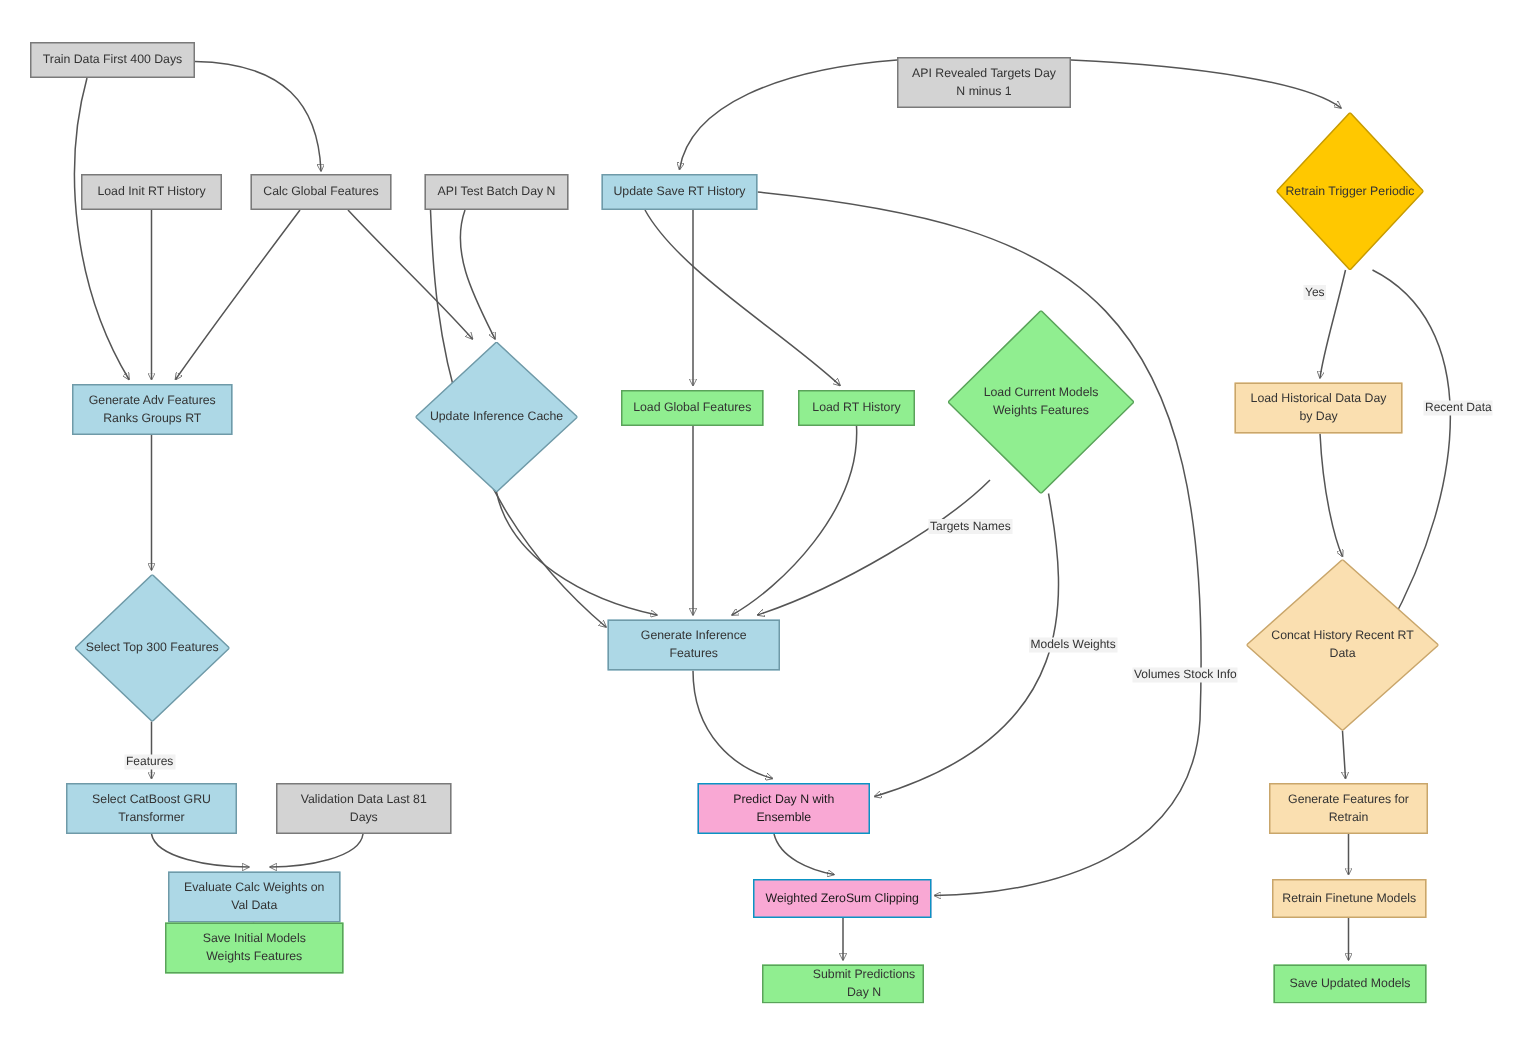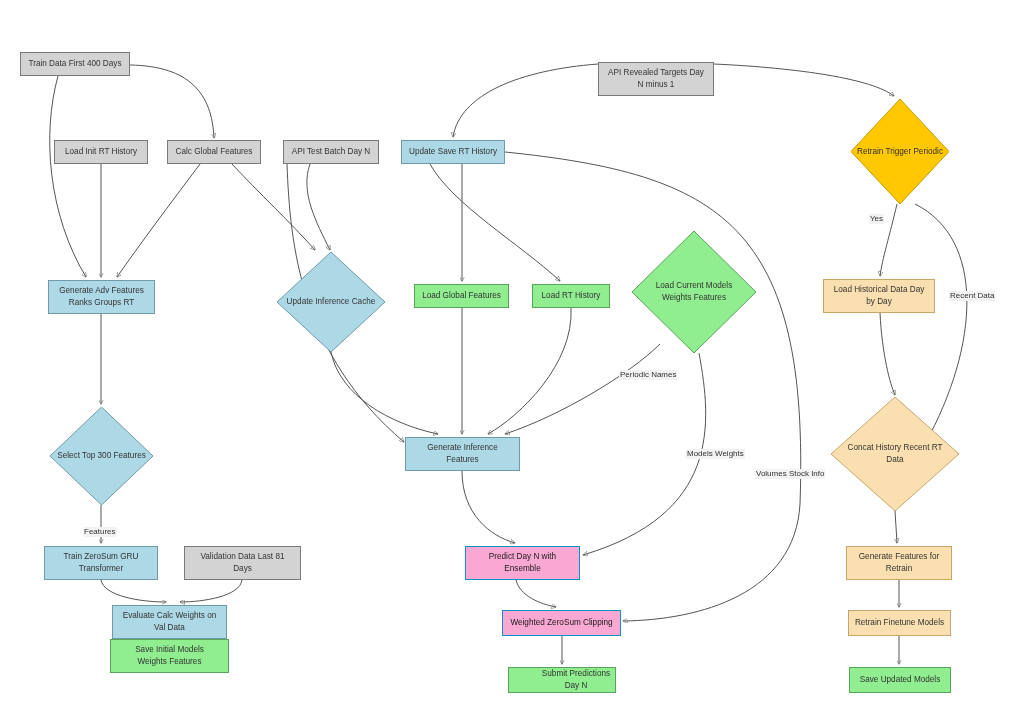--- a/index.html
+++ b/index.html
@@ -6,21 +6,20 @@
   body{
     font-family:"Liberation Sans","DejaVu Sans",sans-serif;
     -webkit-font-smoothing:antialiased;
   }
   #canvas{
     position:relative;
     width:1024px;
     height:669px;
     background:#ffffff;
     overflow:hidden;
-    margin-top:24px;
   }
   svg#edges{
     position:absolute;
     left:0; top:0;
     width:1024px; height:709px;
     pointer-events:none;
   }
   svg#edges path{
     fill:none;
     stroke:#555555;
@@ -193,21 +192,21 @@
 Features</span>
       </div>
       <div class="diamond" style="left: 831px; top: 373px; width: 128px; height: 114px;">
         <svg class="dshape" viewBox="0 0 100 100" preserveAspectRatio="none">
           <polygon points="50,0 100,50 50,100 0,50" fill="#fadfb0" stroke="#c9a66b" stroke-width="1" vector-effect="non-scaling-stroke"></polygon>
         </svg>
         <div class="dtext">Concat History Recent RT
 Data</div>
       </div>
       <div class="node t-lblue" style="left: 44px; top: 522px; width: 114px; height: 34px;">
-        <span class="lbl">Train ZeroSum GRU
+        <span class="lbl">Select CatBoost GRU
 Transformer</span>
       </div>
       <div class="node t-grey" style="left: 184px; top: 522px; width: 117px; height: 34px;">
         <span class="lbl">Validation Data Last 81
 Days</span>
       </div>
       <div class="node t-cyan" style="left: 465px; top: 522px; width: 115px; height: 34px;">
         <span class="lbl">Predict Day N with
 Ensemble</span>
       </div>
@@ -232,19 +231,19 @@
       <div class="node t-green" style="left: 508px; top: 643px; width: 108px; height: 26px; padding-left: 32px;">
         <span class="lbl">Submit Predictions Day N</span>
       </div>
       <div class="node t-green" style="left: 849px; top: 643px; width: 102px; height: 26px;">
         <span class="lbl">Save Updated Models</span>
       </div>
     </div>
   <div id="label-layer">
       <div class="edge-label" style="left: 869px; top: 190px;">Yes</div>
       <div class="edge-label" style="left: 949px; top: 267px; text-align: right;">Recent Data</div>
-      <div class="edge-label" style="left: 619px; top: 346px;">Periodic Names</div>
+      <div class="edge-label" style="left: 619px; top: 346px;">Targets Names</div>
       <div class="edge-label" style="left: 686px; top: 425px;">Models Weights</div>
       <div class="edge-label" style="left: 755px; top: 445px;">Volumes Stock Info</div>
       <div class="edge-label" style="left: 83px; top: 503px;">Features</div>
     </div>
 
 </div>
 
 </body></html>

